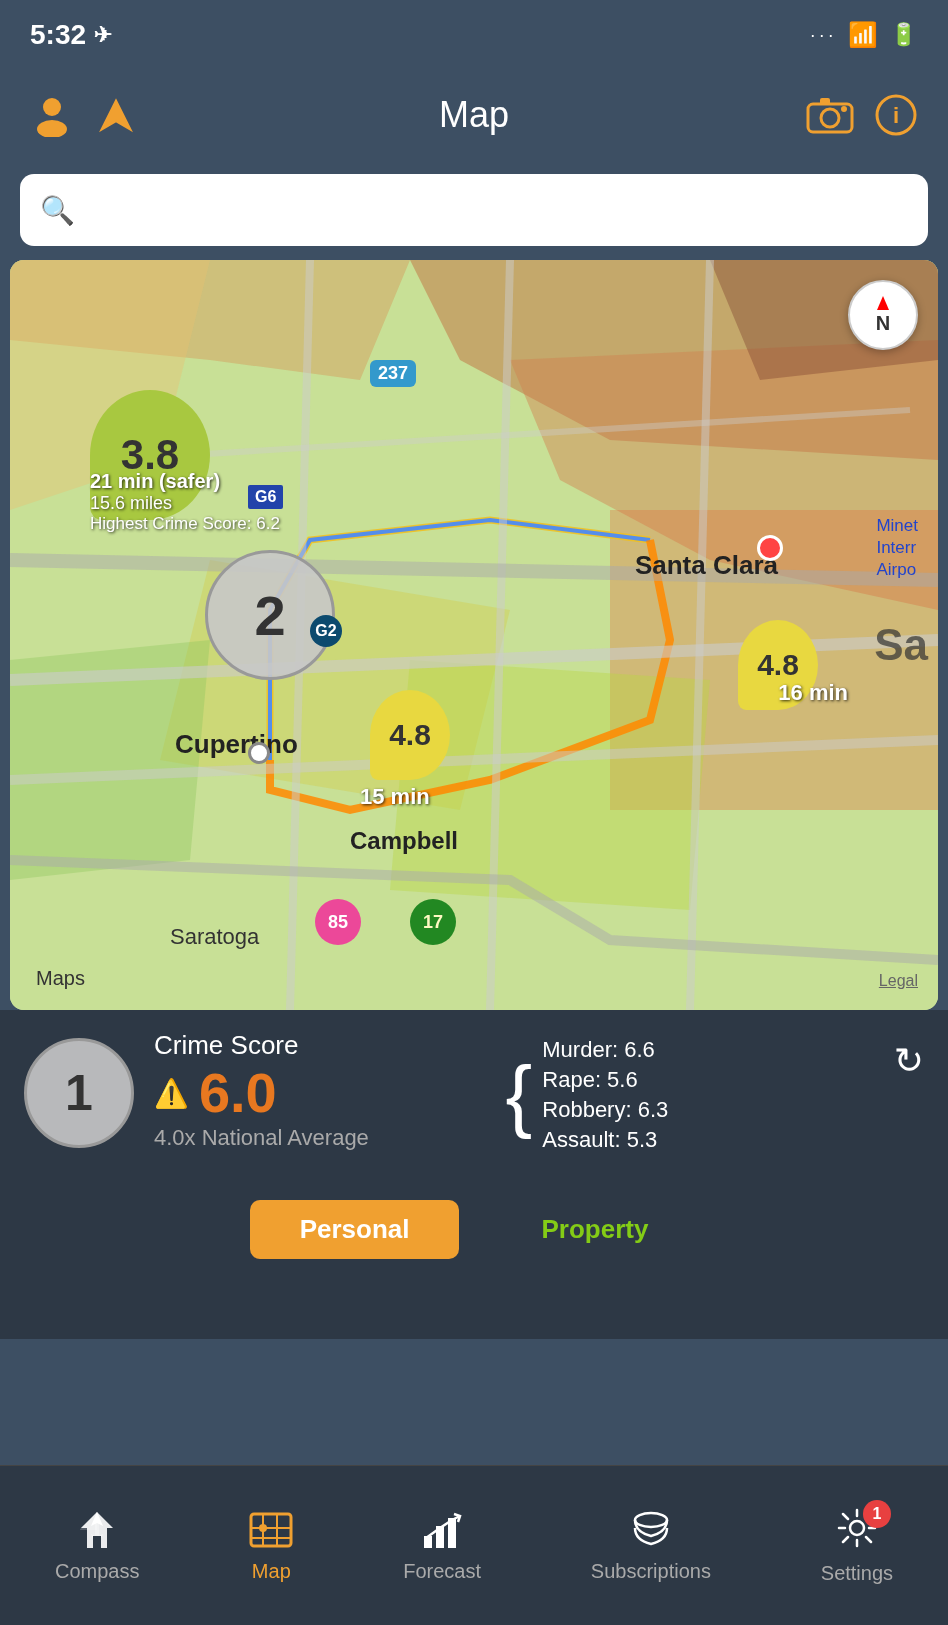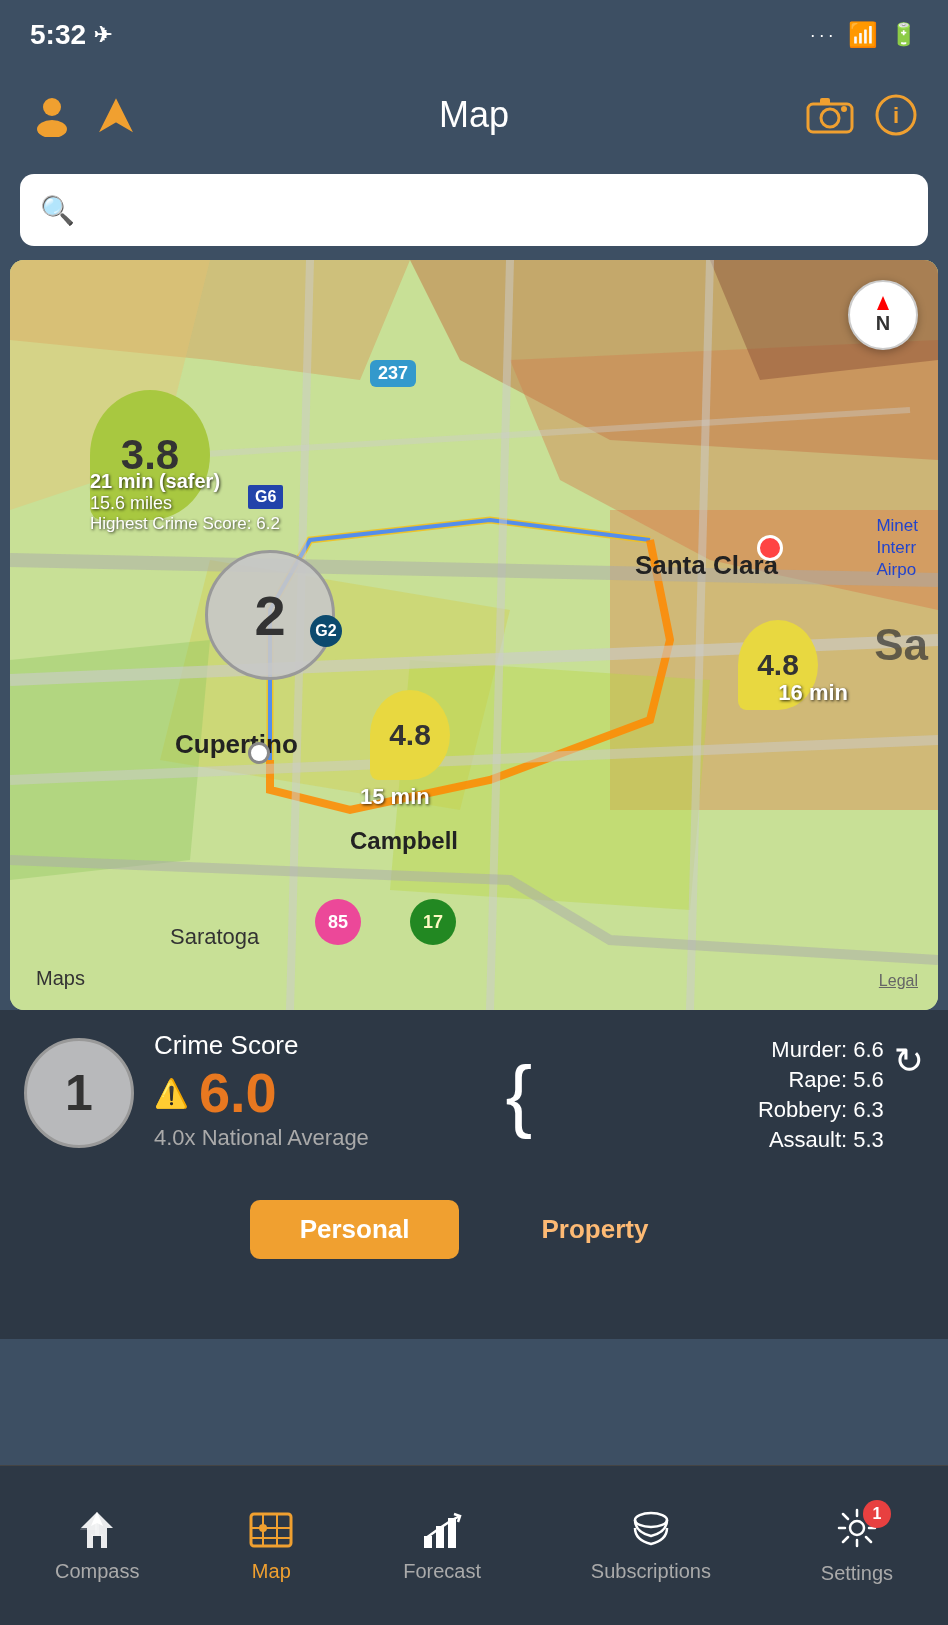--- a/index.html
+++ b/index.html
@@ -447,21 +447,20 @@
       align-self: center;
     }
 
     
     .crime-details {
       display: flex;
       flex-direction: column;
       gap: 4px;
       align-self: center;
       flex: 1;
-      text-align: right;
     }
     .crime-detail-item {
       color: white;
       font-size: 22px;
     }
 
     
     .refresh-btn {
       color: white;
       font-size: 36px;
@@ -484,21 +483,21 @@
       color: white;
       border: none;
       border-radius: 10px;
       padding: 14px 50px;
       font-size: 26px;
       font-weight: 600;
       cursor: pointer;
     }
     .toggle-btn-property {
       background: transparent;
-      color: #fdba74;
+      color: #84cc16;
       border: none;
       padding: 14px 50px;
       font-size: 26px;
       font-weight: 600;
       cursor: pointer;
     }
 
     
     .bottom-nav {
       position: absolute;

